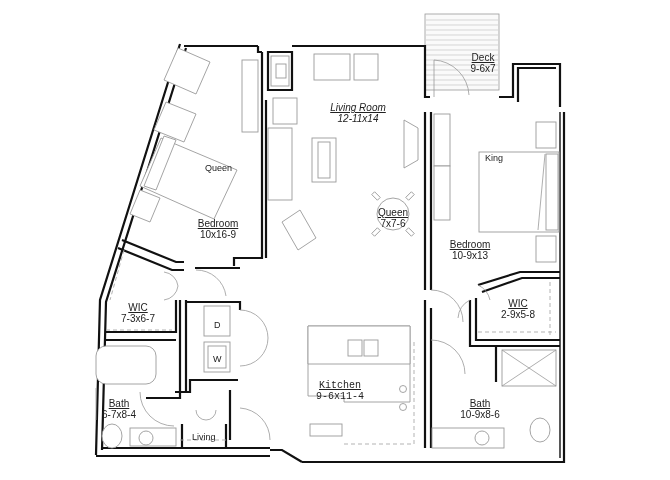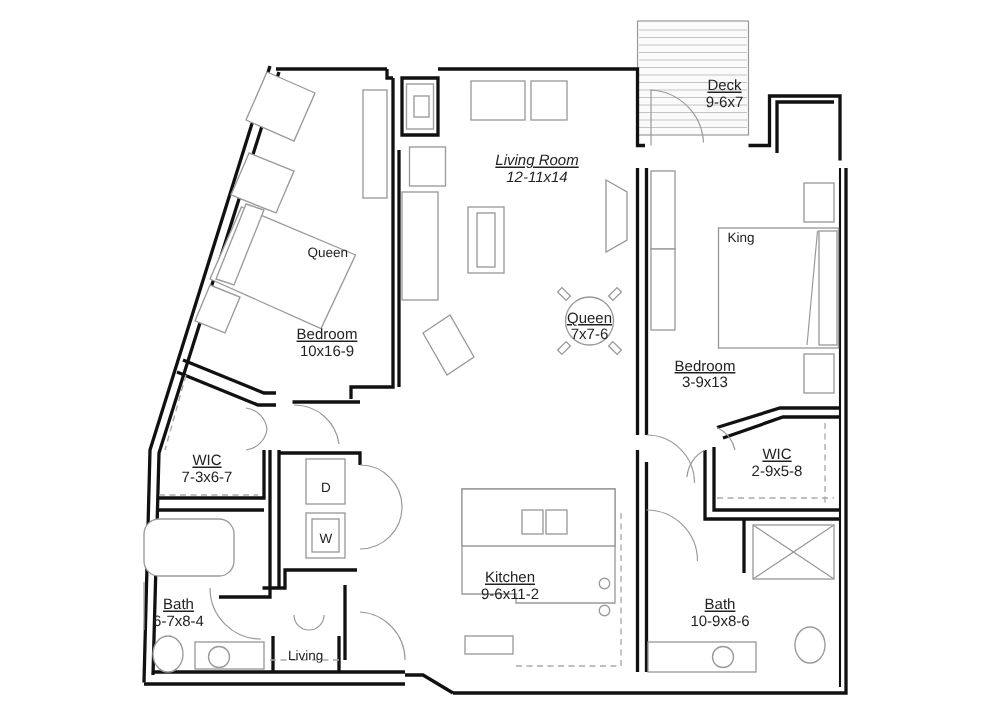--- a/index.html
+++ b/index.html
@@ -178,33 +178,33 @@
 <div class="label" style="left:218px;top:218px;">
   <span class="nm">Bedroom</span>
   <span class="dim">10x16-9</span>
 </div>
 <div class="label" style="left:393px;top:207px;">
   <span class="nm">Queen</span>
   <span class="dim">7x7-6</span>
 </div>
 <div class="label" style="left:470px;top:239px;">
   <span class="nm">Bedroom</span>
-  <span class="dim">3-9x13</span>
+  <span class="dim">10-9x13</span>
 </div>
 <div class="label" style="left:138px;top:302px;">
   <span class="nm">WIC</span>
   <span class="dim">7-3x6-7</span>
 </div>
 <div class="label" style="left:518px;top:298px;">
   <span class="nm">WIC</span>
   <span class="dim">2-9x5-8</span>
 </div>
-<div class="label" style="left:340px;top:380px;">
+<div class="label" style="left:340px;top:380px;font-family:Liberation Mono, monospace;">
   <span class="nm">Kitchen</span>
-  <span class="dim">9-6x11-2</span>
+  <span class="dim">9-6x11-4</span>
 </div>
 <div class="label" style="left:119px;top:398px;">
   <span class="nm">Bath</span>
   <span class="dim">6-7x8-4</span>
 </div>
 <div class="label" style="left:480px;top:398px;">
   <span class="nm">Bath</span>
   <span class="dim">10-9x8-6</span>
 </div>
 

